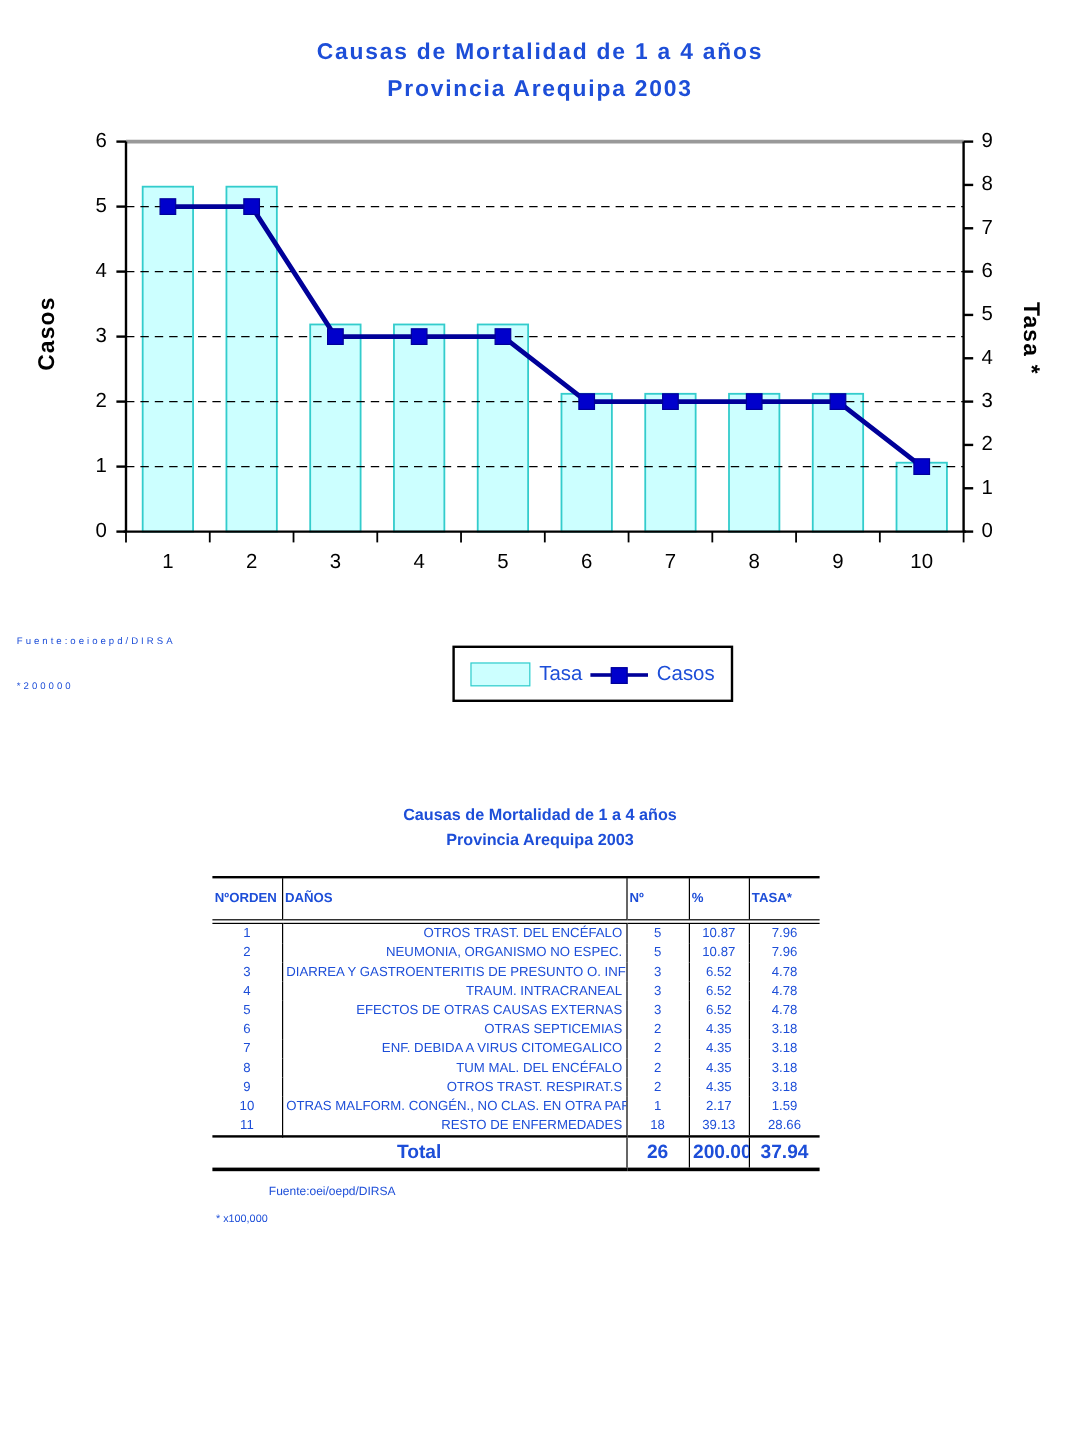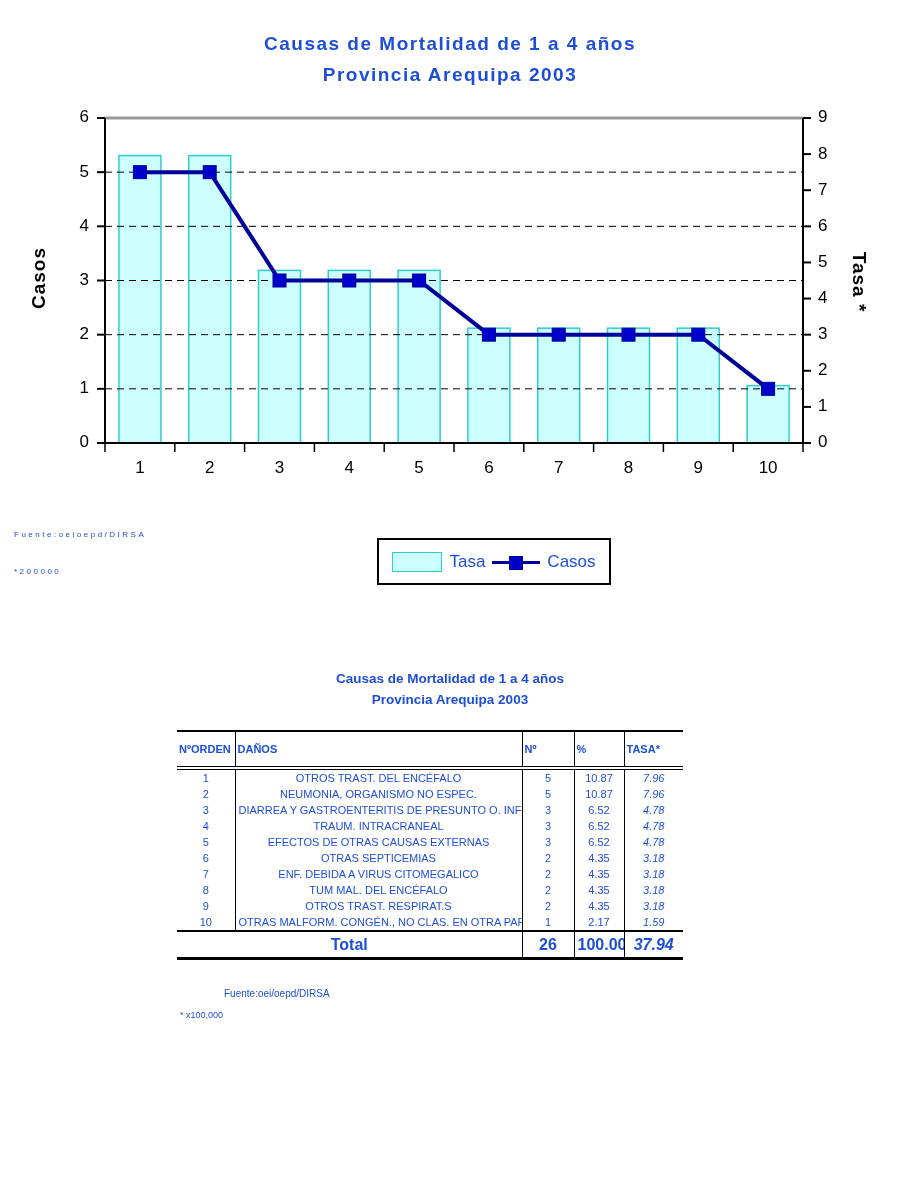--- a/index.html
+++ b/index.html
@@ -18,22 +18,22 @@
   .legend-line .mk{position:absolute;top:1px;left:17px;width:12px;height:12px;background:#0000CC;border:1px solid #000099;}
   .table-title{position:absolute;top:668px;left:0;width:900px;text-align:center;
                font-weight:bold;font-size:13.5px;line-height:21px;}
   table.data{position:absolute;left:177px;top:730px;width:506px;border-collapse:collapse;
              table-layout:fixed;border-top:2px solid #000;}
   table.data th{border-bottom:4px double #000;border-right:1px solid #000;font-size:11px;
                 font-weight:bold;height:34px;text-align:left;padding:0 2px;overflow:hidden;}
   table.data th:last-child{border-right:none;}
   table.data td{font-size:11px;height:16px;padding:0 3px;border-right:1px solid #000;
                 white-space:nowrap;overflow:hidden;text-align:center;}
-  table.data td:last-child{border-right:none;font-style:italic;}
-  table.data td.dn{text-align:center;}
+  table.data td:last-child{border-right:none;}
+  table.data td.dn{text-align:right;}
   table.data tr.total td{border-top:2px solid #000;border-bottom:3px solid #000;
                          font-weight:bold;font-size:16px;height:25px;}
   .t-foot1{position:absolute;left:180px;top:988px;font-size:10px;padding-left:44px;}
   .t-foot2{position:absolute;left:180px;top:1010px;font-size:9px;text-align:right;}
 </style>
 </head>
 <body>
 
 <div class="page">
 
@@ -231,24 +231,31 @@
           <td>4.35</td>
           <td>3.18</td>
         </tr>
         <tr>
           <td>10</td>
           <td class="dn">OTRAS MALFORM. CONGÉN., NO CLAS. EN OTRA PART</td>
           <td>1</td>
           <td>2.17</td>
           <td>1.59</td>
         </tr>
+        <tr>
+          <td>11</td>
+          <td class="dn">RESTO DE ENFERMEDADES</td>
+          <td>18</td>
+          <td>39.13</td>
+          <td>28.66</td>
+        </tr>
         <tr class="total">
           <td colspan="2">Total</td>
           <td>26</td>
-          <td>100.00</td>
+          <td>200.00</td>
           <td>37.94</td>
         </tr>
       </tbody>
   </table>
 
   <div class="t-foot1">Fuente:oei/oepd/DIRSA</div>
   <div class="t-foot2">* x100,000</div>
 
 </div>
 

